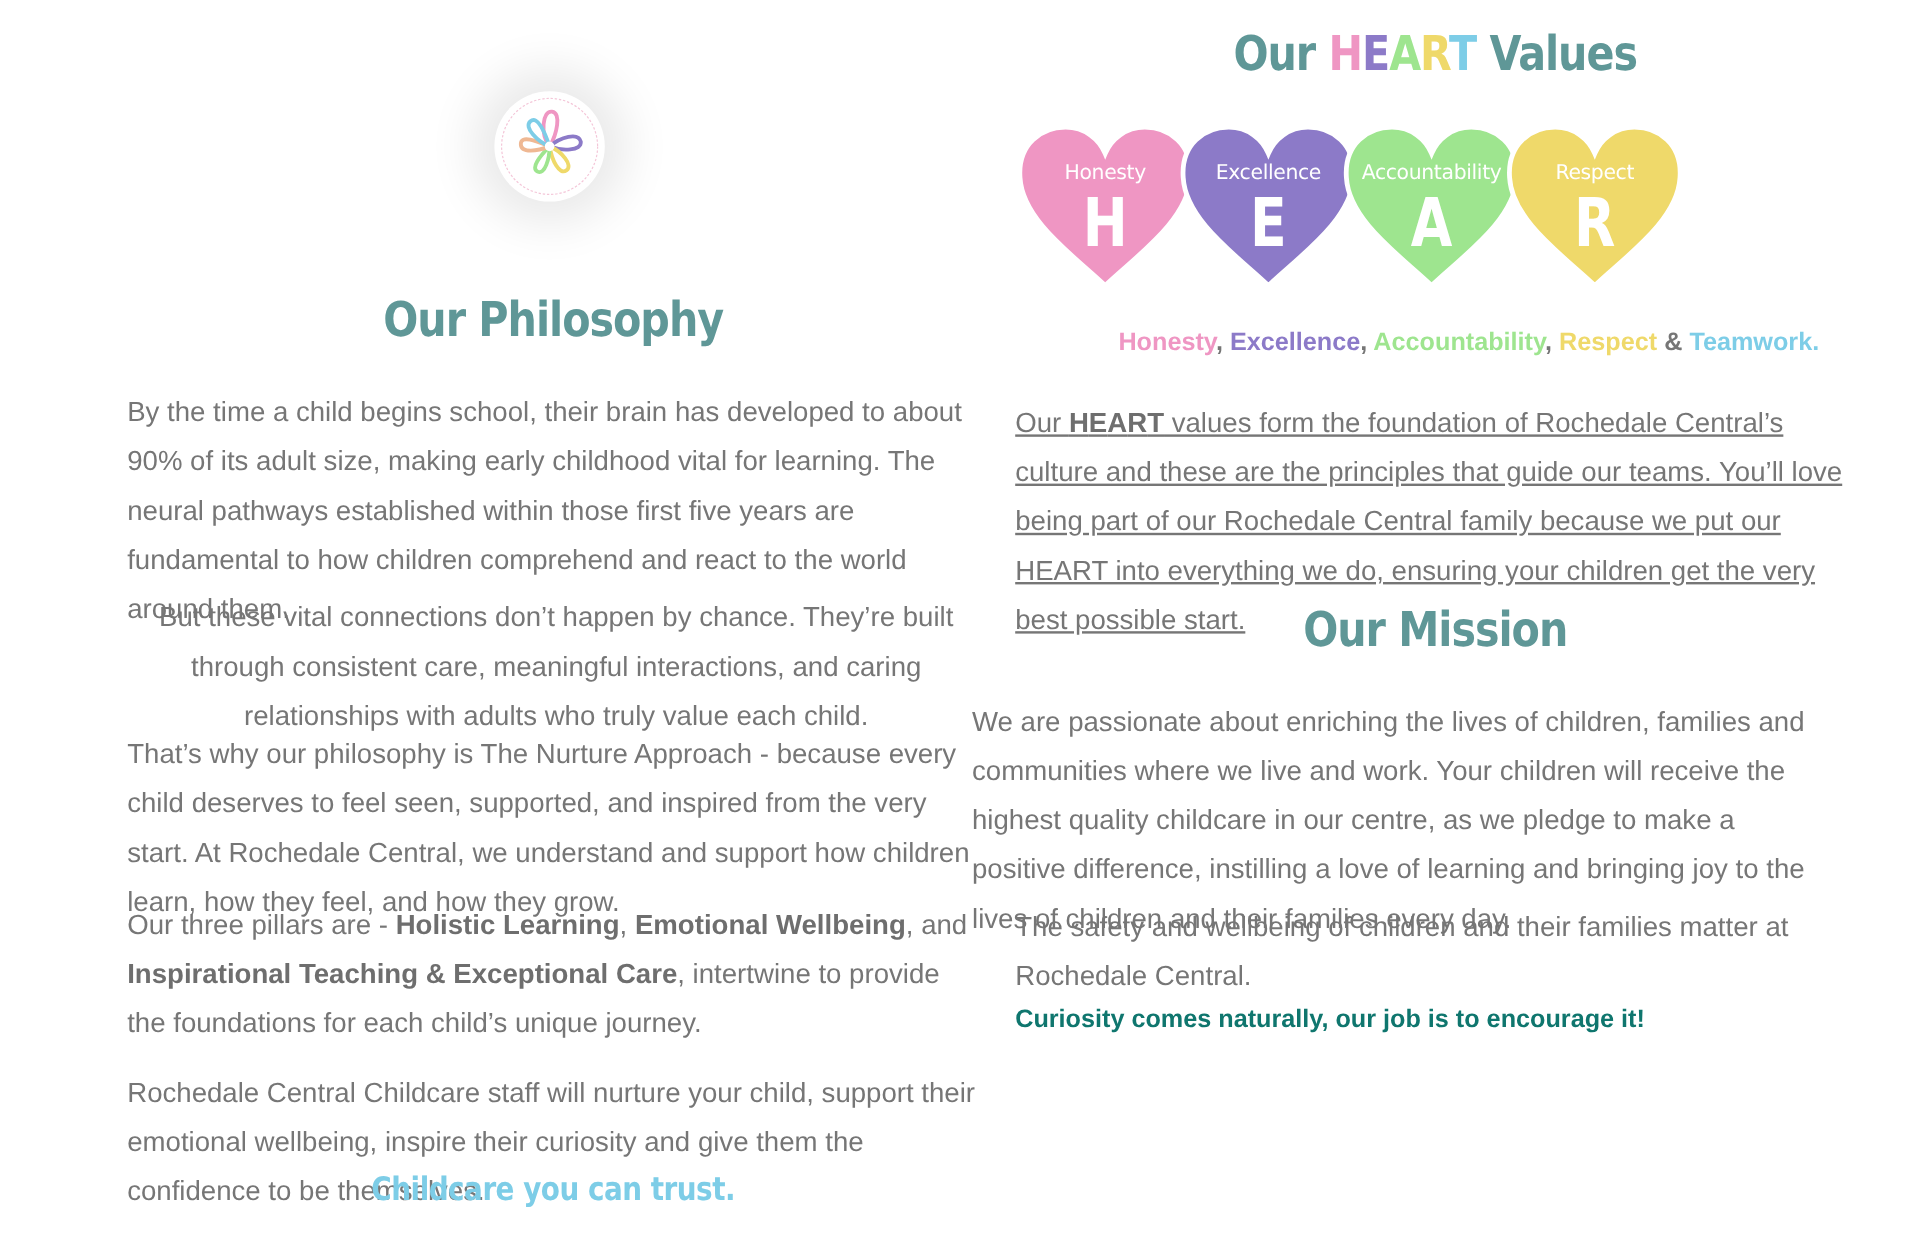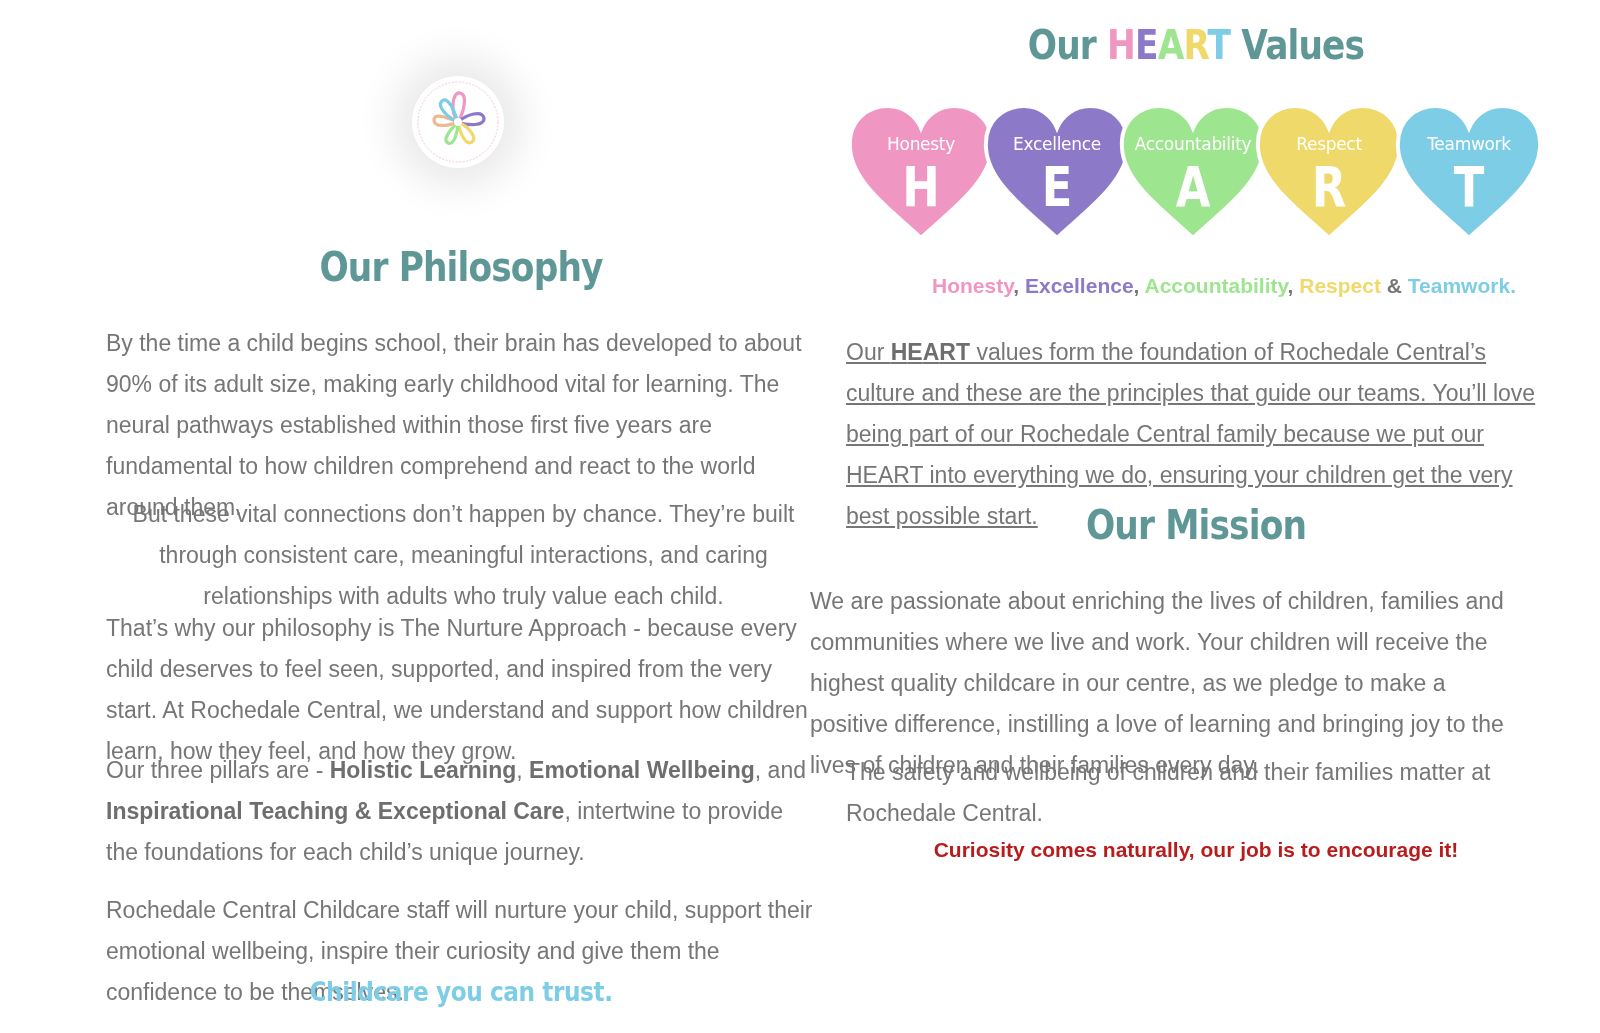--- a/index.html
+++ b/index.html
@@ -60,22 +60,22 @@
 
   .values-line {
     position: absolute; left: 874px; top: 274px; width: 700px; text-align: center;
     font-size: 21px; font-weight: bold; color: #767676;
   }
 
   .pr1 { position: absolute; left: 846px; top: 332px; width: 700px; text-decoration: underline; }
   .pm1 { position: absolute; left: 810px; top: 581px; width: 700px; }
   .pm2 { position: absolute; left: 846px; top: 752px; width: 700px; }
   .closing {
-    position: absolute; left: 846px; top: 838px; width: 700px; text-align: center;
-    font-size: 21px; font-weight: bold; color: #b91c1c;
+    position: absolute; left: 846px; top: 838px; width: 700px; text-align: left;
+    font-size: 21px; font-weight: bold; color: #0f766e;
   }
 </style>
 </head>
 <body>
 
 <div class="logo-wrap">
   <svg width="92" height="92" viewBox="0 0 92 92">
     <circle cx="46" cy="46" r="40" fill="none" stroke="#f4c6d8" stroke-width="1" stroke-dasharray="2 1.5"></circle>
     <g fill="none" stroke-width="3.2" stroke-linecap="round">
       <path d="M46 46 C38 36, 40 16, 48 17 C56 18, 52 36, 46 46Z" stroke="#ef96c3"></path>
@@ -123,27 +123,20 @@
     <div class="word">Accountability</div>
     <div class="letter">A</div>
   </div>
   <div class="heart" style="left:408px">
     <svg width="150" height="140" viewBox="0 0 150 140">
         <path d="M75 134 C50 110, 6 80, 4 44 C2 16, 22 2, 42 2 C58 2, 70 12, 75 24 C80 12, 92 2, 108 2 C128 2, 148 16, 146 44 C144 80, 100 110, 75 134Z" fill="#efd96a" stroke="#fff" stroke-width="4"></path>
       </svg>
     <div class="word">Respect</div>
     <div class="letter">R</div>
   </div>
-  <div class="heart" style="left:548px">
-    <svg width="150" height="140" viewBox="0 0 150 140">
-        <path d="M75 134 C50 110, 6 80, 4 44 C2 16, 22 2, 42 2 C58 2, 70 12, 75 24 C80 12, 92 2, 108 2 C128 2, 148 16, 146 44 C144 80, 100 110, 75 134Z" fill="#7dcde7" stroke="#fff" stroke-width="4"></path>
-      </svg>
-    <div class="word">Teamwork</div>
-    <div class="letter">T</div>
-  </div>
 </div>
 
 <div class="values-line"><span class="c-pink">Honesty</span><span>, </span><span class="c-purple">Excellence</span><span>, </span><span class="c-green">Accountability</span><span>, </span><span class="c-yellow">Respect</span><span> &amp; </span><span class="c-blue">Teamwork.</span></div>
 
 <p class="para pr1"><span>Our </span><b class="c-pink">H</b><b class="c-purple">E</b><b class="c-green">A</b><b class="c-yellow">R</b><b class="c-blue">T</b><span> values form the foundation of Rochedale Central’s culture and these are the principles that guide our teams. You’ll love being part of our Rochedale Central family because we put our HEART into everything we do, ensuring your children get the very best possible start.</span></p>
 
 <div class="heading h-mission">Our Mission</div>
 
 <p class="para pm1">We are passionate about enriching the lives of children, families and communities where we live and work. Your children will receive the highest quality childcare in our centre, as we pledge to make a positive difference, instilling a love of learning and bringing joy to the lives of children and their families every day.</p>
 <p class="para pm2">The safety and wellbeing of children and their families matter at Rochedale Central.</p>

